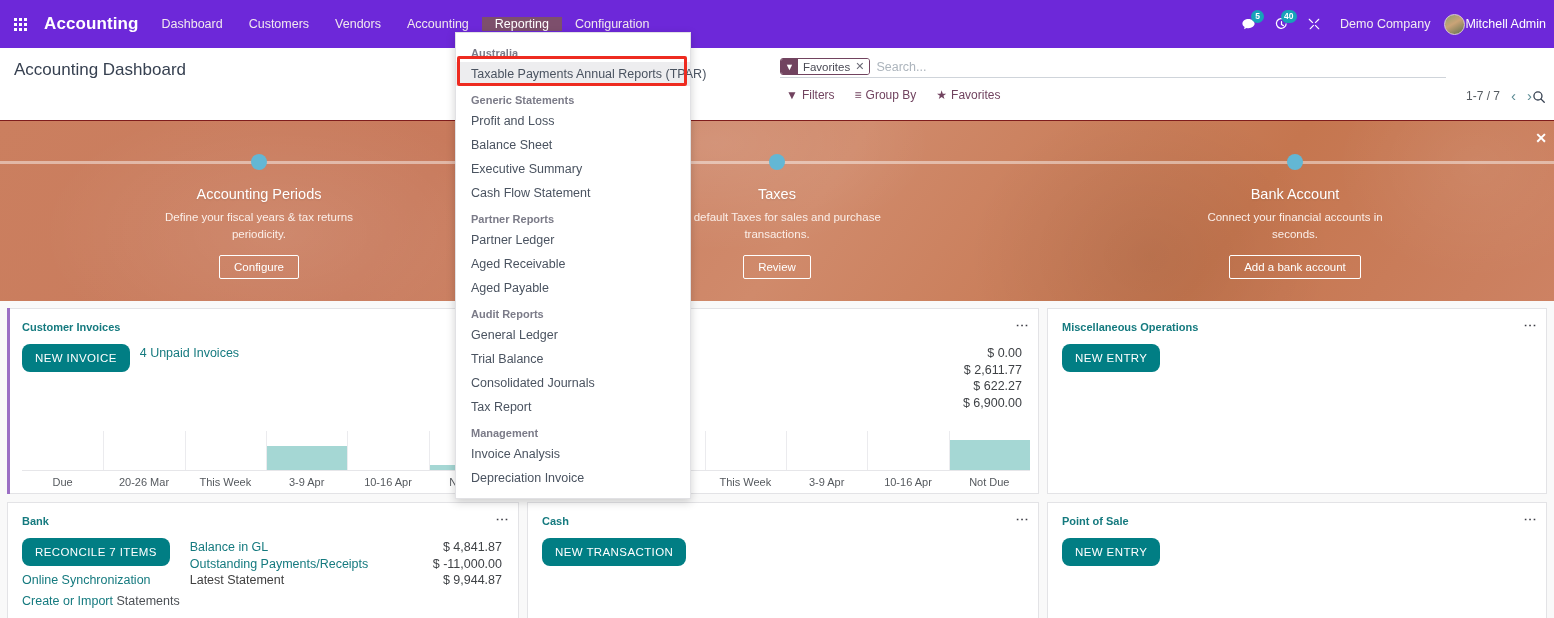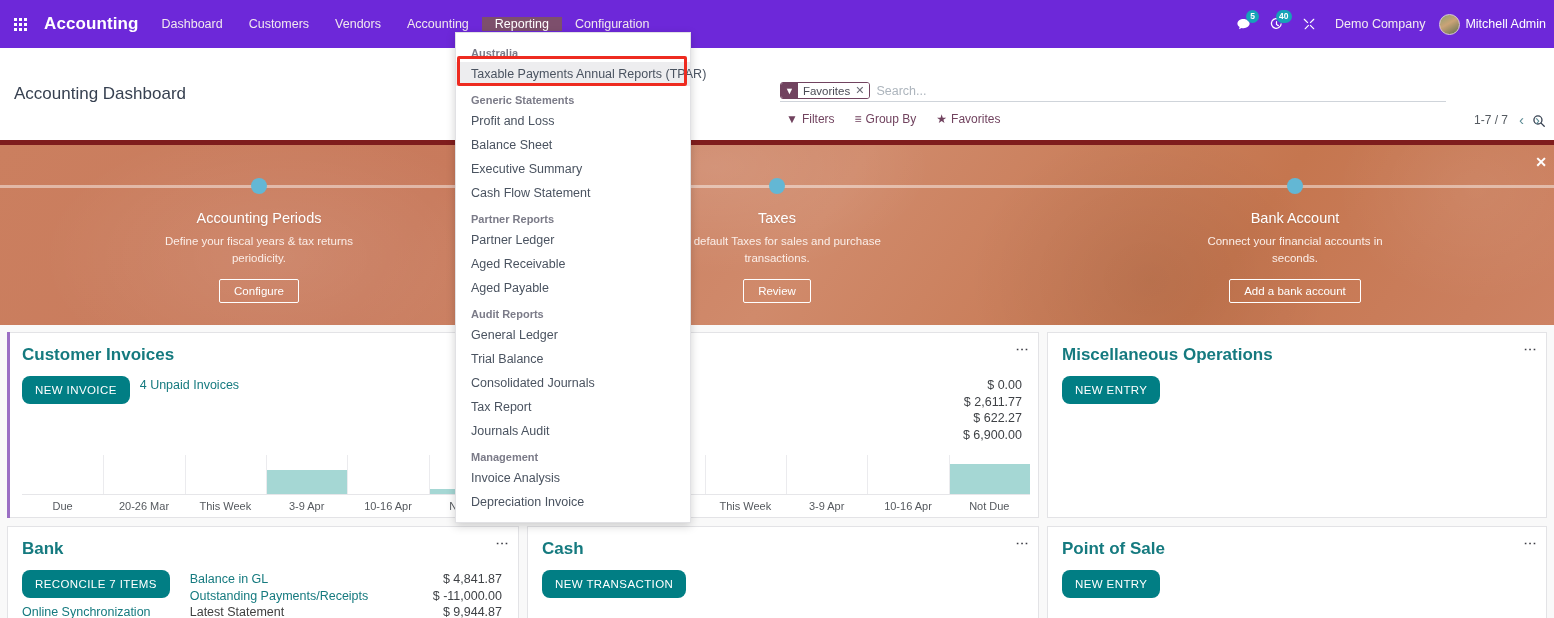--- a/index.html
+++ b/index.html
@@ -36,32 +36,32 @@
   .sys-icon {
     position: relative; display: flex; align-items: center; justify-content: center;
     padding: 0 9px; height: 32px; cursor: pointer; font-size: 13px; color: #ffffff;
   }
   .badge {
     position: absolute; top: 2px; right: 1px; background: #17a2b8; color: #fff;
     font-size: 8.5px; line-height: 1; padding: 2px 3.5px; border-radius: 8px;
     font-weight: bold; min-width: 13px; text-align: center;
   }
   .company-name { font-size: 12.5px; padding: 0 14px 0 10px; color: #f3ecf1; cursor: pointer; }
-  .user-zone { display: flex; align-items: center; gap: 5px; cursor: pointer; padding-right: 2px; }
+  .user-zone { display: flex; align-items: center; cursor: pointer; padding-right: 2px; }
   .avatar {
     width: 21px; height: 21px; border-radius: 50%;
     background: linear-gradient(150deg, #8c9f6f 0%, #caa377 45%, #5d6f4e 100%);
     border: 1px solid #dbcbd6; flex: none;
   }
   .user-name { font-size: 12.5px; color: #ffffff; white-space: nowrap; }
 
   
   .control-panel {
-    height: 73px; background: #ffffff; border-bottom: 5px solid #7f1d1d;
-    position: relative; z-index: 20; margin-top: 24px;
+    height: 73px; background: #ffffff; border-bottom: 1px solid #7f1d1d;
+    position: relative; z-index: 20;
   }
   .cp-title {
     position: absolute; left: 14px; top: 12px; font-size: 17px; color: #374151;
   }
   .searchbar-wrap { position: absolute; left: 780px; top: 8px; right: 108px; }
   .searchbar {
     display: flex; align-items: center; border-bottom: 1px solid #cfd4da;
     height: 22px; gap: 0;
   }
   .facet { display: flex; align-items: stretch; height: 17px; border: 1px solid #71435f;
@@ -76,21 +76,21 @@
   }
   .facet-x { color: #6b6b76; font-size: 11px; cursor: pointer; }
   .search-input {
     border: none; outline: none; font-size: 12.5px; color: #6c757d; flex: 1;
     background: transparent; font-family: inherit;
   }
   .search-input::placeholder { color: #adb5bd; }
   .search-mag { position: absolute; right: 8px; top: 42px; color: #374151; font-size: 14px; cursor: pointer; }
   .cp-buttons { position: absolute; left: 786px; top: 40px; display: flex; gap: 20px; }
   .cp-btn { font-size: 12px; color: #71435f; cursor: pointer; display: flex; align-items: center; gap: 4px; }
-  .pager { position: absolute; right: 14px; top: 40px; display: flex; align-items: center; gap: 11px; }
+  .pager { position: absolute; right: 22px; top: 40px; display: flex; align-items: center; gap: 11px; }
   .pager-count { font-size: 12px; color: #555b61; }
   .pager-arrow { font-size: 15px; color: #5a8a93; cursor: pointer; line-height: 1; }
 
   
   .onboarding {
     height: 180px; position: relative; overflow: hidden;
     background: linear-gradient(125deg, #cb7f5f 0%, #c87a5c 28%, #d08a6b 52%, #c5764f 78%, #cd8263 100%);
   }
   .onboarding::before {
     content: ""; position: absolute; inset: 0;
@@ -134,21 +134,21 @@
     background: #ffffff; border: 1px solid #e3e3e6; position: relative;
     height: 186px; padding: 12px 14px 0 14px; flex: none;
   }
   .card.accent::before {
     content: ""; position: absolute; left: -1px; top: -1px; bottom: -1px;
     width: 3px; background: #9b6fc4;
   }
   .card-w-l { width: 512px; }
   .card-w-m { width: 512px; }
   .card-w-r { width: 500px; }
-  .card-title { font-size: 17px; color: #157a7f; font-weight: bold; margin-bottom: 11px; }
+  .card-title { font-size: 11px; color: #157a7f; font-weight: bold; margin-bottom: 11px; }
   .card-menu {
     position: absolute; right: 11px; top: 10px; color: #3c3c44; font-size: 13px;
     letter-spacing: 0; cursor: pointer; line-height: .8; writing-mode: vertical-rl;
   }
   .btn-teal {
     background: #017e84; color: #ffffff; border: none; font-size: 11.5px;
     padding: 8px 13px; cursor: pointer; font-family: inherit; letter-spacing: .4px;
     text-transform: uppercase; border-radius: 8px;
   }
   .card-body { display: flex; gap: 10px; }
@@ -499,20 +499,19 @@
   <div class="dd-section">Partner Reports</div>
   <div class="dd-item">Partner Ledger</div>
   <div class="dd-item">Aged Receivable</div>
   <div class="dd-item">Aged Payable</div>
 
   <div class="dd-section">Audit Reports</div>
   <div class="dd-item">General Ledger</div>
   <div class="dd-item">Trial Balance</div>
   <div class="dd-item">Consolidated Journals</div>
   <div class="dd-item">Tax Report</div>
-  <div class="dd-item">Journals Audit</div>
 
   <div class="dd-section">Management</div>
   <div class="dd-item">Invoice Analysis</div>
   <div class="dd-item">Depreciation Invoice</div>
 </div>
 
 <div class="dd-highlight-box"></div>
 
 </body></html>

